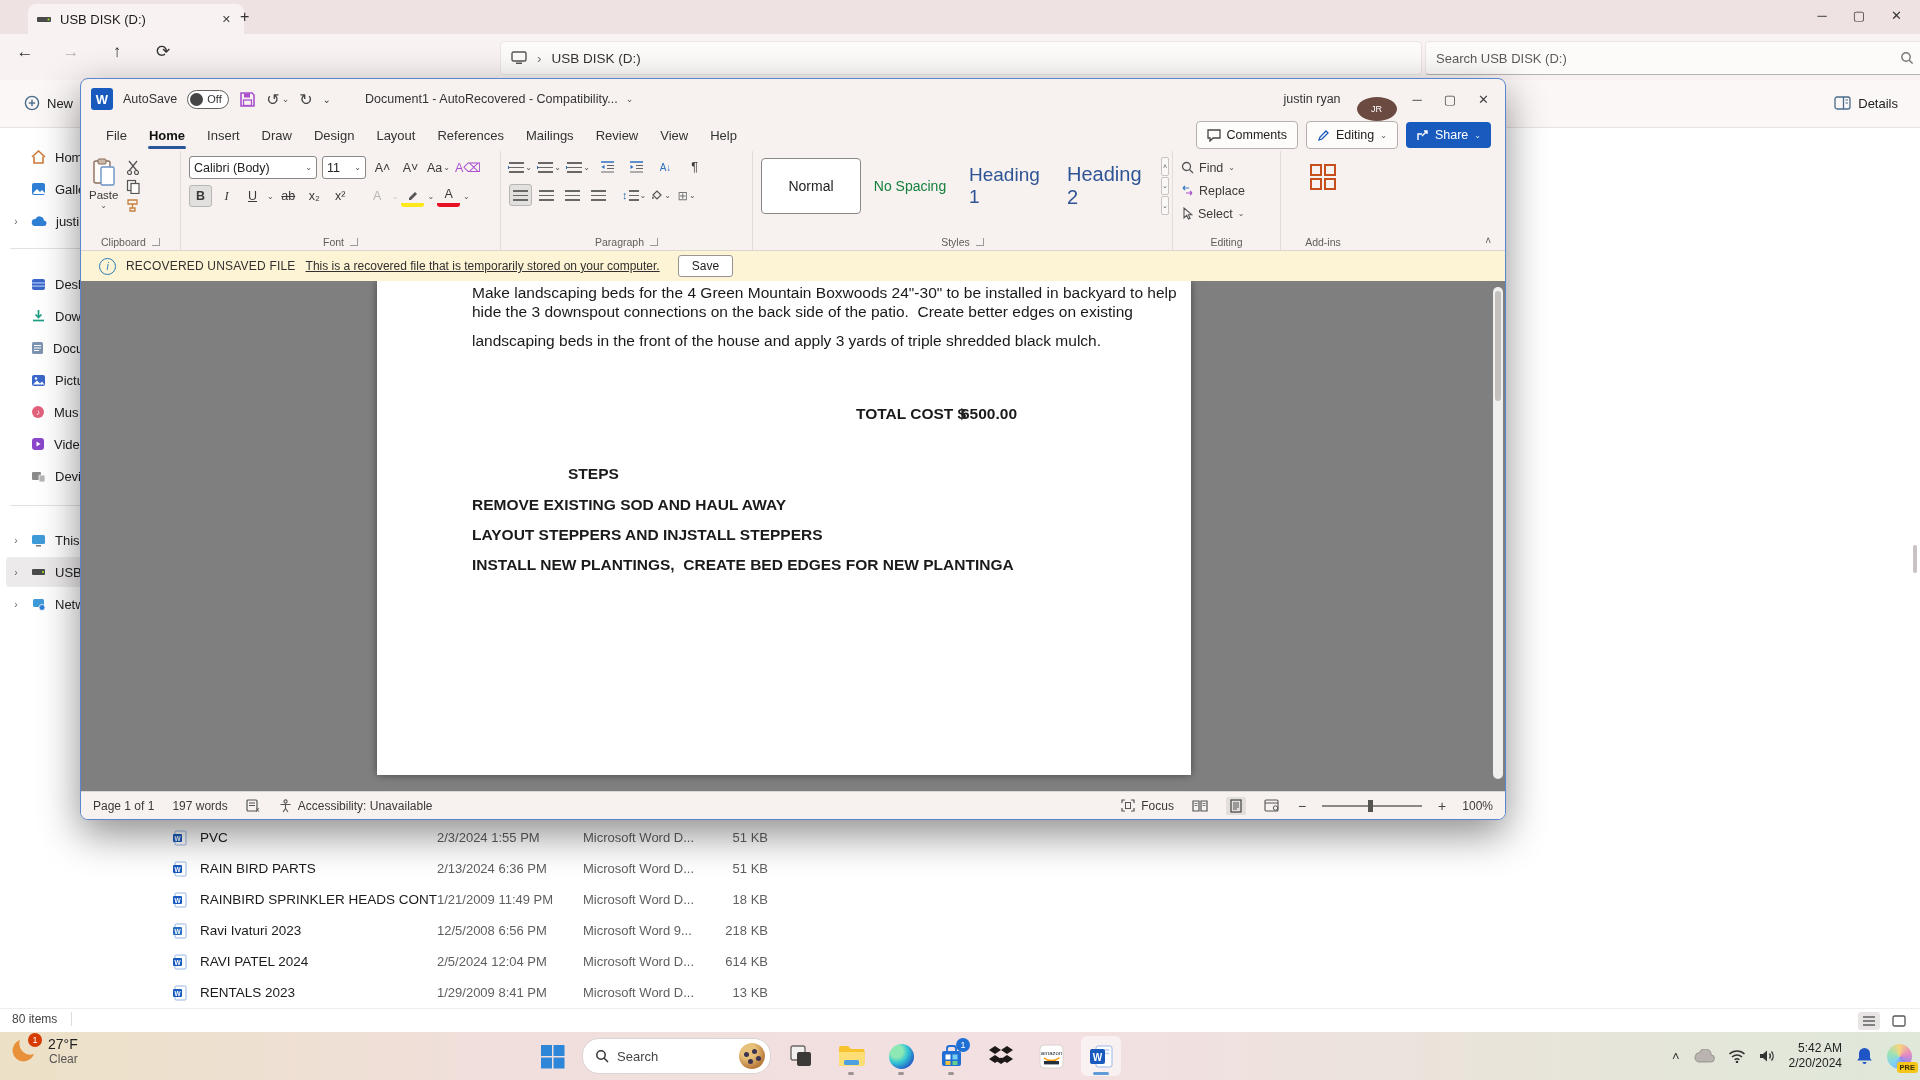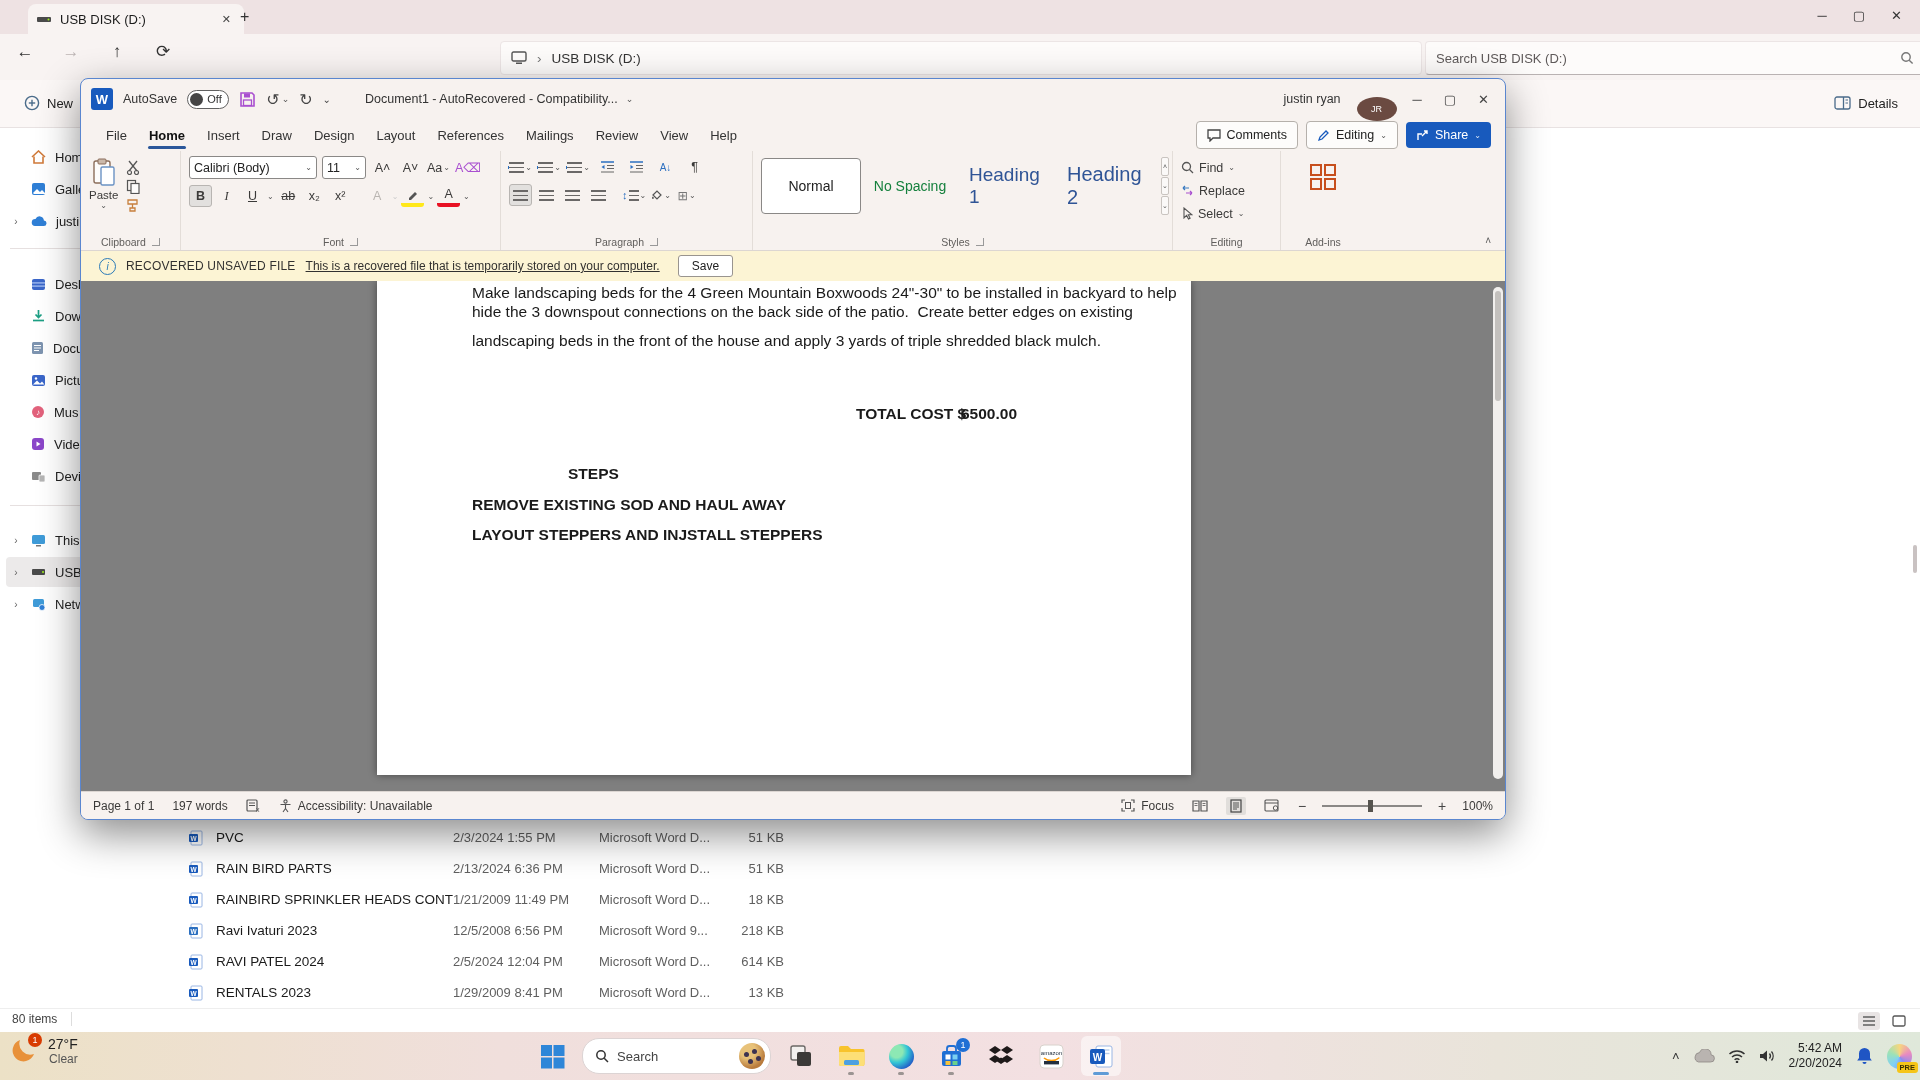--- a/index.html
+++ b/index.html
@@ -22,21 +22,21 @@
   .navbtn.disabled{color:#bcb4b4;}
   .crumb-box{position:absolute;left:500px;top:7px;width:900px;height:32px;background:#fdfbfa;border:1px solid #ece5e5;border-radius:4px;display:flex;align-items:center;gap:10px;padding:0 10px;font-size:13.5px;color:#333;}
   .exp-search{position:absolute;left:1425px;top:7px;width:478px;height:32px;background:#fdfbfa;border:1px solid #ece5e5;border-bottom-color:#b9b2b2;border-radius:4px;display:flex;align-items:center;padding:0 10px;font-size:13px;color:#5f5a5a;}
   .exp-cmdbar{position:absolute;left:0;top:80px;width:1920px;height:47px;background:#fbf7f6;border-bottom:1px solid #e8e2e2;}
   .newbtn{position:absolute;left:14px;top:8px;height:30px;display:flex;align-items:center;gap:7px;padding:0 10px;font-size:13px;color:#222;border-radius:4px;}
   .detailsbtn{position:absolute;right:14px;top:8px;height:30px;display:flex;align-items:center;gap:7px;padding:0 8px;font-size:13px;color:#222;}
   .sidebar-item{position:absolute;left:6px;width:150px;height:30px;display:flex;align-items:center;gap:9px;font-size:13px;color:#222;border-radius:4px;padding-left:4px;}
   .sidebar-item .chev{width:12px;font-size:10px;color:#666;text-align:center;}
   .sidebar-item.sel{background:#eceaea;}
   .sb-sep{position:absolute;left:10px;width:130px;border-top:1px solid #e6e0e0;}
-  .filelist{position:absolute;left:188px;top:822px;width:640px;}
+  .filelist{position:absolute;left:172px;top:822px;width:640px;}
   .file-row{display:grid;grid-template-columns:28px 237px 146px 119px 66px;align-items:center;height:31px;font-size:13px;color:#5f5f5f;}
   .file-row .fname{color:#1b1b1b;font-size:13.5px;white-space:nowrap;overflow:hidden;}
   .file-row .fsize{text-align:right;}
   .exp-statusbar{position:absolute;left:0;top:1008px;width:1920px;height:24px;background:#fff;border-top:1px solid #eee;}
   .exp-items{position:absolute;left:12px;top:3px;font-size:12px;color:#444;border-right:1px solid #ddd;padding-right:14px;}
   .viewtoggles{position:absolute;right:10px;top:3px;display:flex;gap:8px;}
   .vt{width:22px;height:18px;border-radius:3px;display:flex;align-items:center;justify-content:center;}
   .vt.on{background:#e8e4e4;}
   .exp-scroll{position:absolute;right:3px;top:545px;width:4px;height:28px;background:#c9c2c2;border-radius:2px;}
 
@@ -692,20 +692,21 @@
     <div class="w-docarea">
       <div class="page"></div>
       <div class="doc-line" style="left:391px;top:3px;">Make landscaping beds for the 4 Green Mountain Boxwoods 24"-30" to be installed in backyard to help</div>
       <div class="doc-line" style="left:391px;top:22px;">hide the 3 downspout connections on the back side of the patio.  Create better edges on existing</div>
       <div class="doc-line" style="left:391px;top:41px;margin-top:10px;">landscaping beds in the front of the house and apply 3 yards of triple shredded black mulch.</div>
       <div class="doc-line doc-bold" style="left:775px;top:124px;">TOTAL COST $</div>
       <div class="doc-line doc-bold" style="left:880px;top:124px;">6500.00</div>
       <div class="doc-line doc-bold" style="left:487px;top:184px;">STEPS</div>
       <div class="doc-line doc-bold" style="left:391px;top:215px;">REMOVE EXISTING SOD AND HAUL AWAY</div>
       <div class="doc-line doc-bold" style="left:391px;top:245px;">LAYOUT STEPPERS AND INJSTALL STEPPERS</div>
+      <div class="doc-line doc-bold" style="left:391px;top:275px;">INSTALL NEW PLANTINGS,  CREATE BED EDGES FOR NEW PLANTINGA</div>
       <div class="w-vscroll">
           <div class="w-vthumb"></div>
         </div>
     </div>
 
     <div class="w-statusbar">
       <span>Page 1 of 1</span>
       <span>197 words</span>
       <svg width="15" height="14" viewBox="0 0 15 14">
           <rect x="1" y="1" width="10" height="11" rx="1" fill="none" stroke="#555" stroke-width="1.2"></rect>

